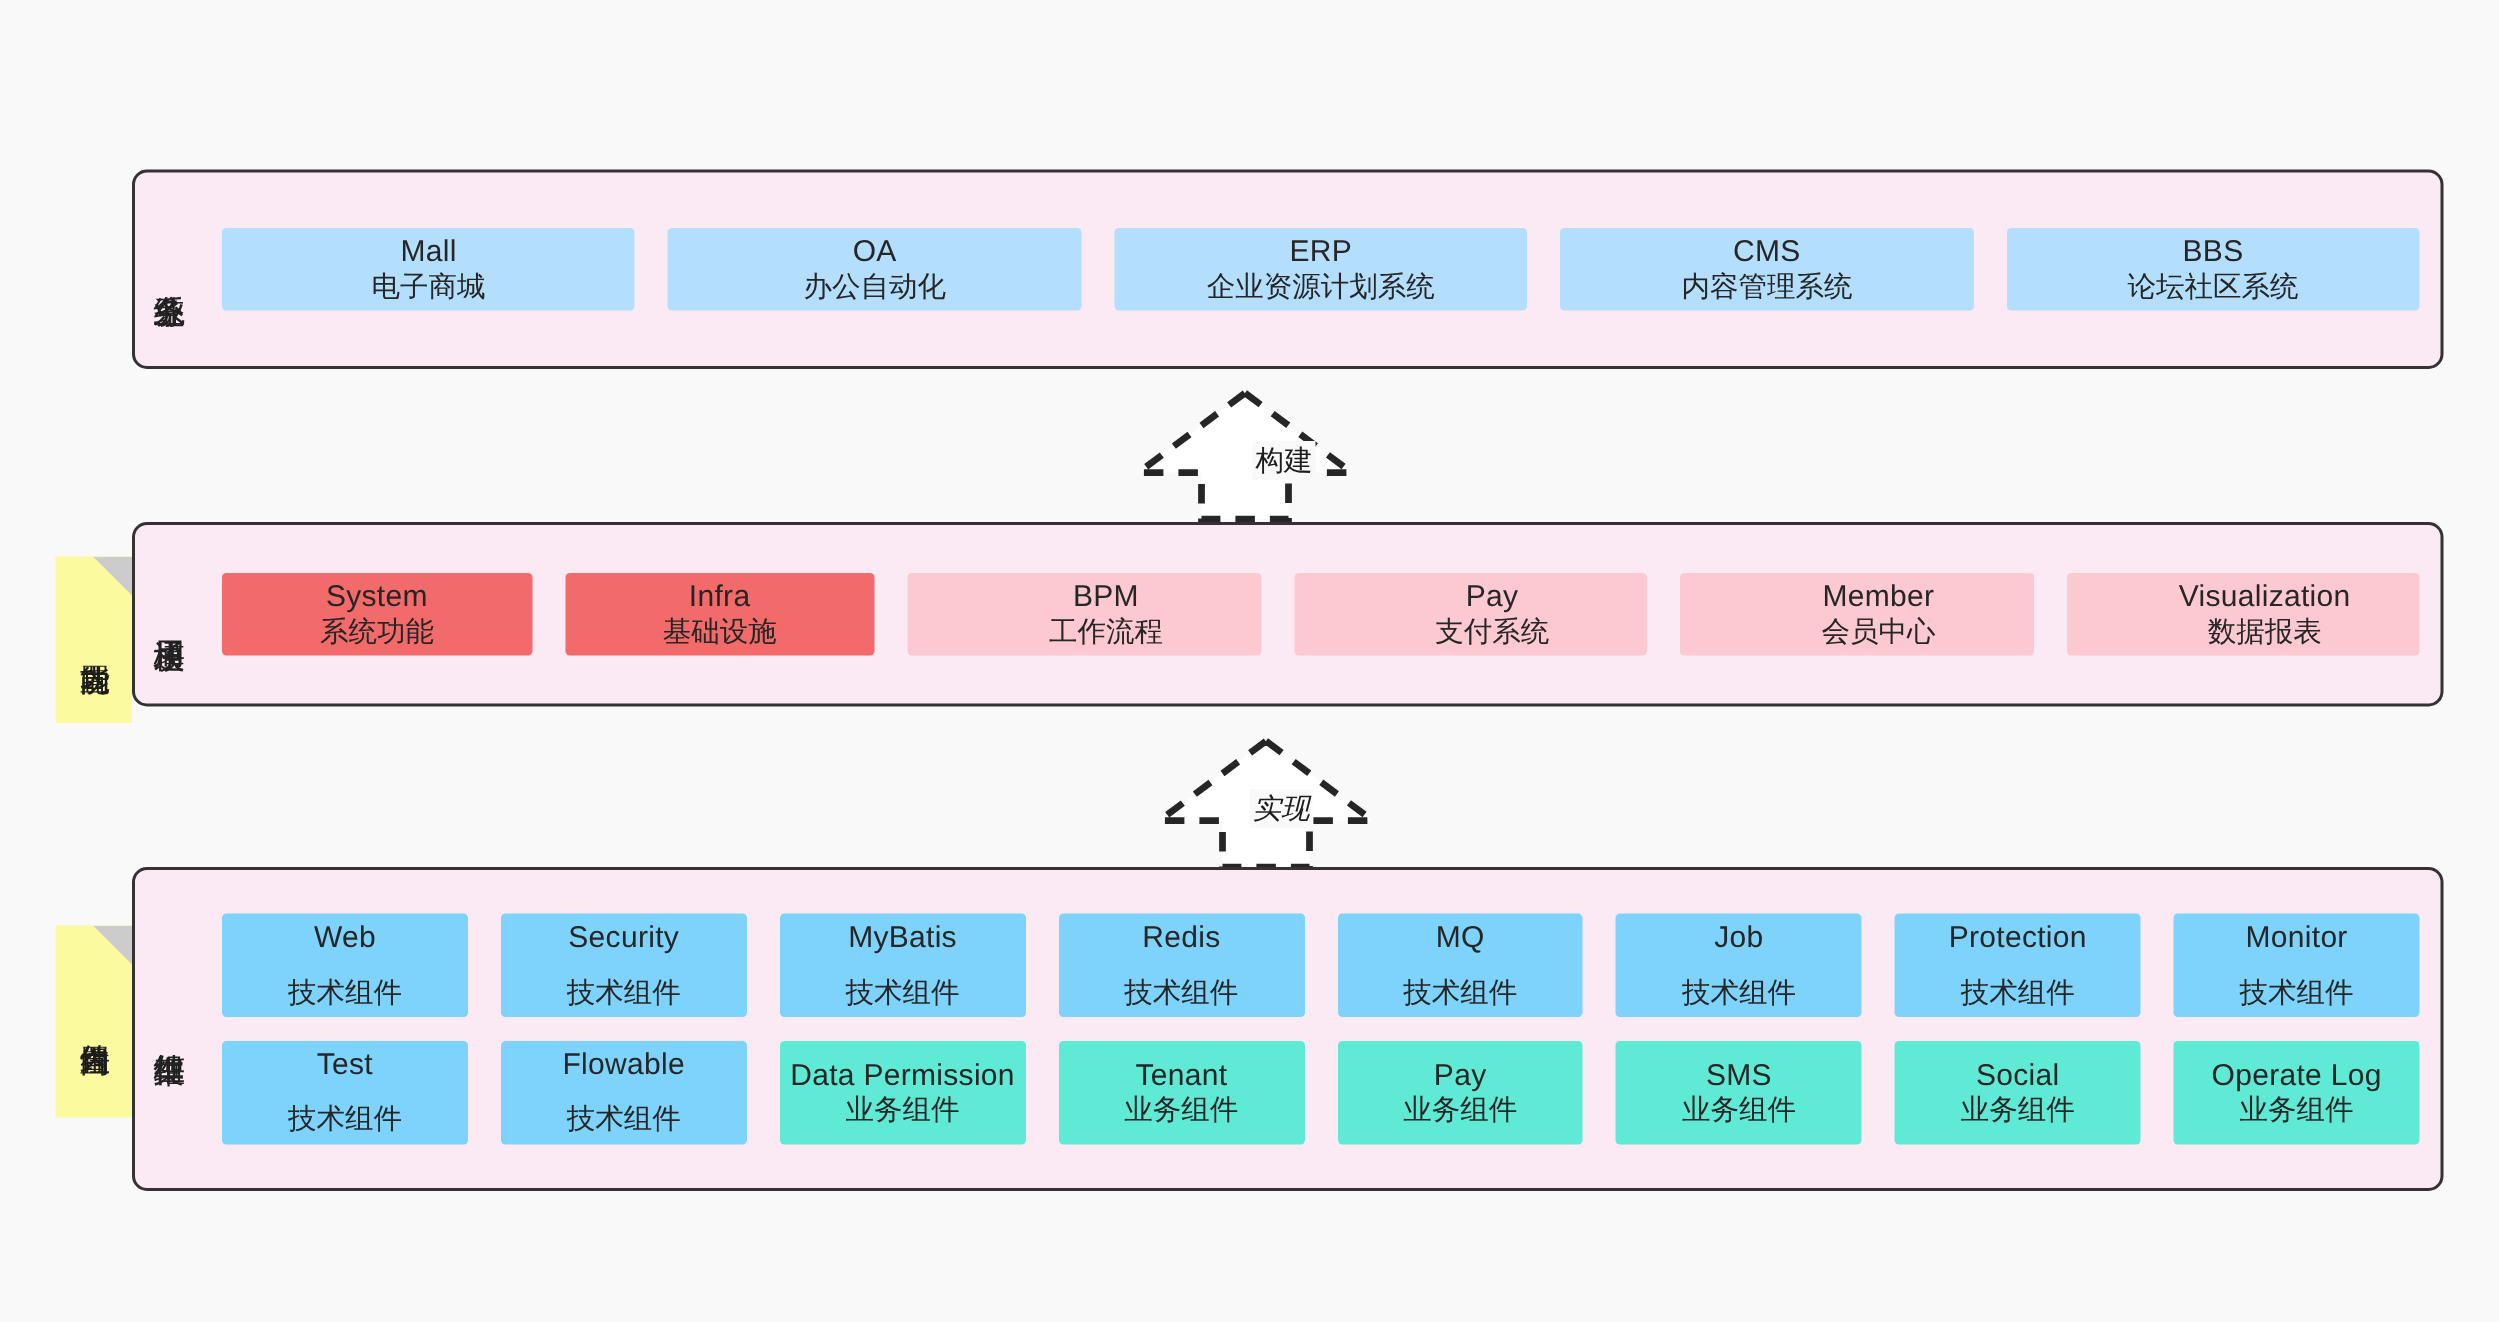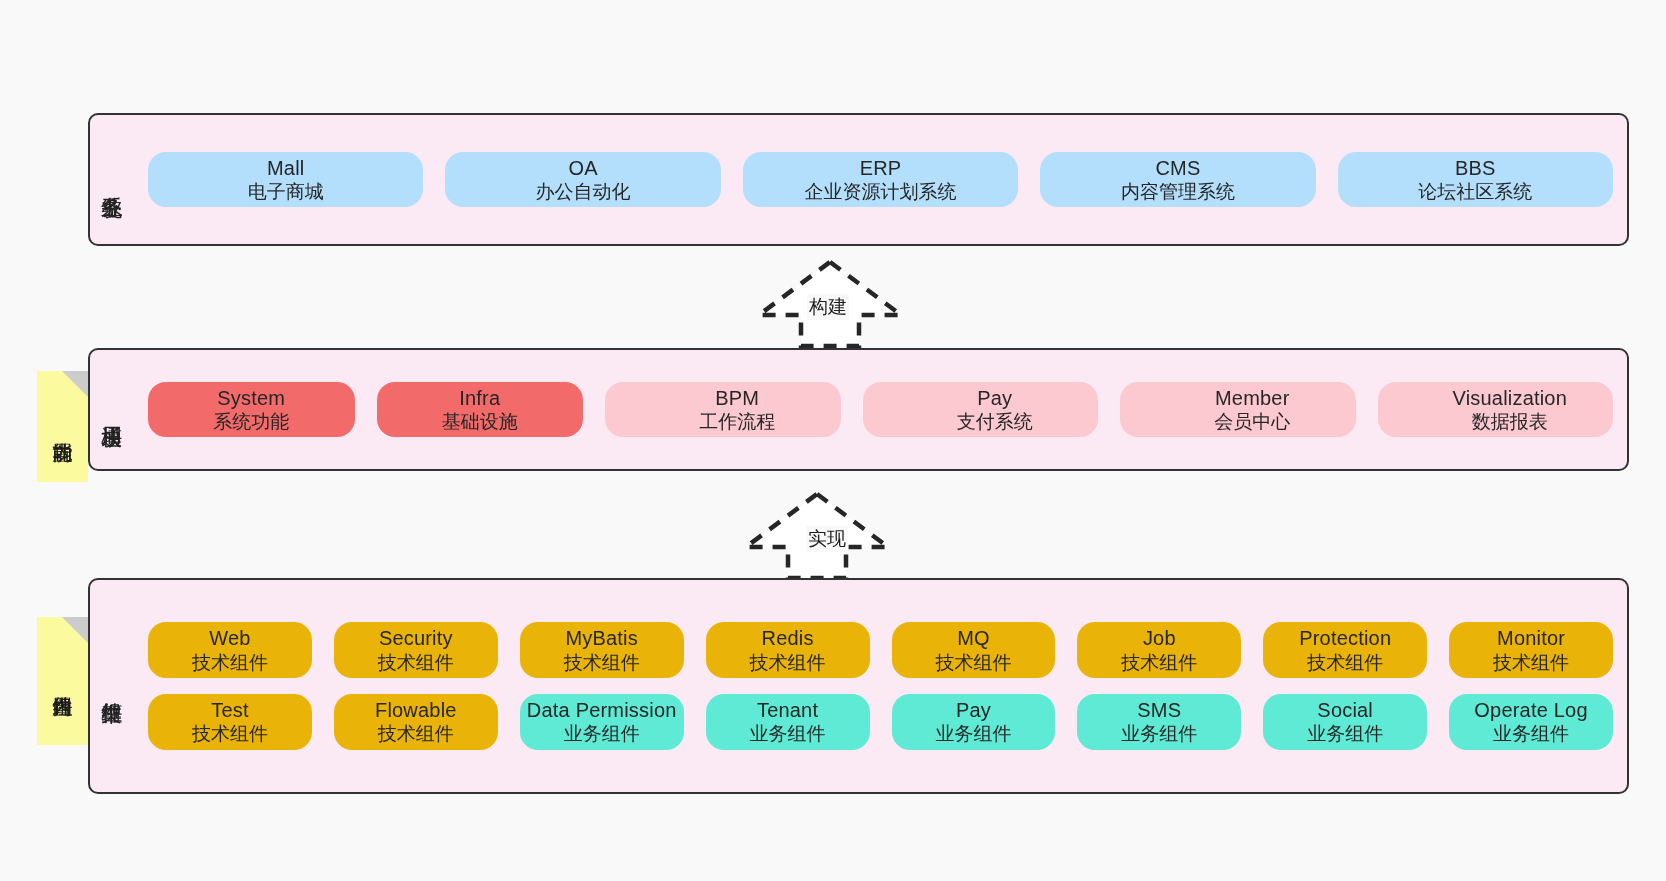--- a/index.html
+++ b/index.html
@@ -59,21 +59,21 @@
     display: flex;
     flex-direction: row;
     gap: 22px;
     width: 100%;
   }
 
   
   .node {
     flex: 1 1 0;
     min-width: 0;
-    border-radius: 18px;
+    border-radius: 3px;
     display: flex;
     flex-direction: column;
     align-items: center;
     justify-content: center;
     text-align: center;
     line-height: 1.22;
     color: #262626;
     padding: 4px 6px;
   }
   .node .en {
@@ -83,21 +83,21 @@
   }
   .node .cn {
     font-size: 19px;
     font-weight: 400;
     font-family: Liberation Serif, serif;
   }
 
   .node.blue        { background: #b3dffc; }
   .node.red-strong  { background: #f26a6a; }
   .node.red-light   { background: #fbc9cf; padding-left: 35px; }
-  .node.green-strong{ background: #eab308; }
+  .node.green-strong{ background: #7dd3fc; gap: 13px; }
   .node.green-light { background: #5eead4; }
 
   
   .tag {
     position: absolute;
     background: #fcfa9e;
     display: flex;
     align-items: center;
     justify-content: center;
     font-size: 20px;
@@ -160,21 +160,21 @@
           <span class="cn">论坛社区系统</span>
         </div>
       </div>
     </div>
   </div>
 
   <div class="arrow" style="left:755px; top:258px;">
     <svg width="150" height="90" viewBox="0 0 150 90">
       <path d="M 75 4 L 146 57 L 104 57 L 104 88 L 46 88 L 46 57 L 4 57 Z" fill="#ffffff" stroke="#262626" stroke-width="4.5" stroke-dasharray="13 10" stroke-linejoin="miter"></path>
     </svg>
-    <span class="arrow-label" style="left:52px; top:36px;">构建</span>
+    <span class="arrow-label" style="left:80px; top:36px;">构建</span>
   </div>
 
   <div class="tag" style="left:37px; top:371px; width:51px; height:111px;">
     <span>内置功能</span>
   </div>
 
   <div class="layer" id="layer-common" style="left:88px; top:348px; width:1541px; height:123px;">
     <div class="layer-label">通用模块</div>
     <div class="layer-body">
       <div class="row">
@@ -199,21 +199,21 @@
           <span class="cn">会员中心</span>
         </div>
         <div class="node red-light">
           <span class="en">Visualization</span>
           <span class="cn">数据报表</span>
         </div>
       </div>
     </div>
   </div>
 
-  <div class="arrow" style="left:742px; top:490px;">
+  <div class="arrow" style="left:769px; top:490px;font-style:italic;">
     <svg width="150" height="90" viewBox="0 0 150 90">
       <path d="M 75 4 L 146 57 L 104 57 L 104 88 L 46 88 L 46 57 L 4 57 Z" fill="#ffffff" stroke="#262626" stroke-width="4.5" stroke-dasharray="13 10" stroke-linejoin="miter"></path>
     </svg>
     <span class="arrow-label" style="left:64px; top:36px;">实现</span>
   </div>
 
   <div class="tag" style="left:37px; top:617px; width:51px; height:128px;">
     <span>内置组件</span>
   </div>
 

